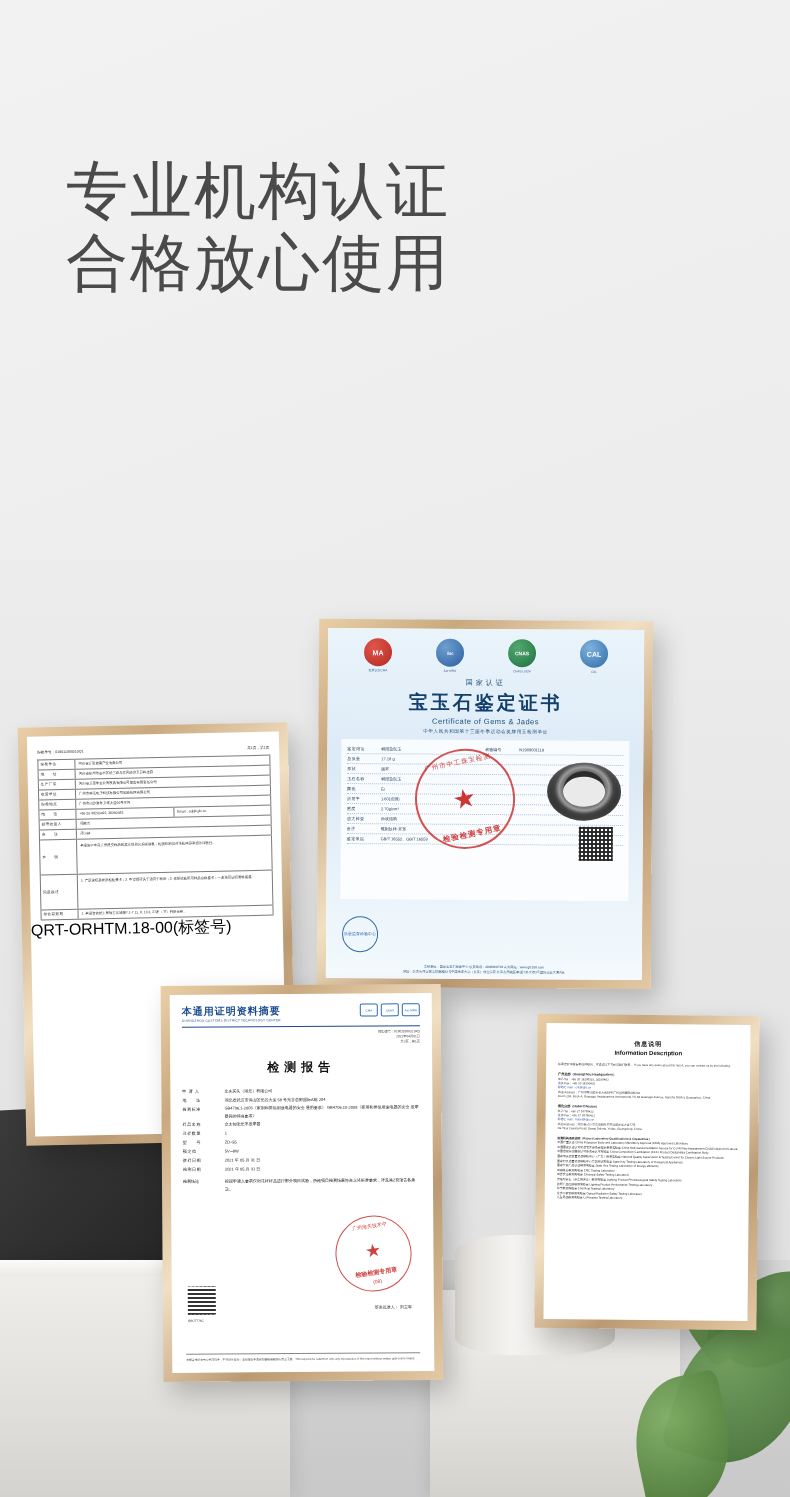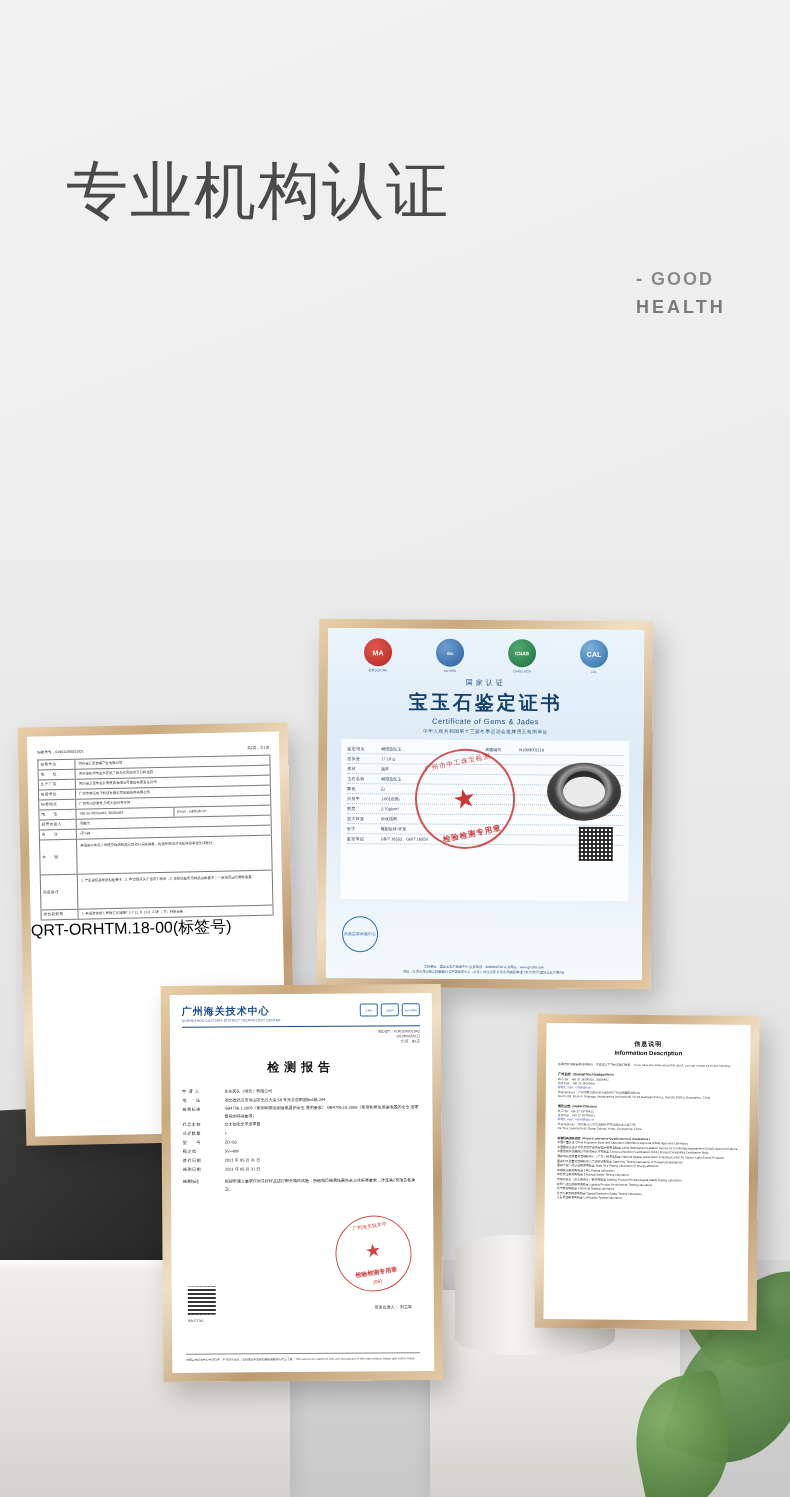--- a/index.html
+++ b/index.html
@@ -589,27 +589,24 @@
   }
 </style>
 </head>
 <body>
 
 <div class="page">
 
   <div class="headline">
     <h1>
       <span>专业机构认证</span>
+      <span class="l2">合格放心使用</span>
     </h1>
   </div>
 
-  <div class="eyebrow">
-    <div class="dash">- GOOD</div>
-    <div>HEALTH</div>
-  </div>
 
 
   <div class="scene">
     <div class="bg-wall"></div>
     <div class="floor"></div>
     <div class="slate"></div>
     <div class="podium-left"></div>
     <div class="podium-mid"></div>
     <div class="cylinder"></div>
     <div class="plant">
@@ -765,21 +762,21 @@
           </div>
         </div>
       </div>
     </div>
 
     <div class="frame frame-3">
       <div class="paper">
         <div class="f3">
           <div class="head">
             <div>
-              <div class="org-cn">广州海关技术中心</div>
+              <div class="org-cn">本通用证明资料摘要</div>
               <div class="org-en">GUANGZHOU CUSTOMS DISTRICT TECHNOLOGY CENTER</div>
             </div>
             <div class="head-badges">
               <div class="hb">CMA</div>
               <div class="hb">CNAS</div>
               <div class="hb">ilac-MRA</div>
             </div>
           </div>
           <div class="meta">
             <div>报告编号：019011000321RQ</div>

